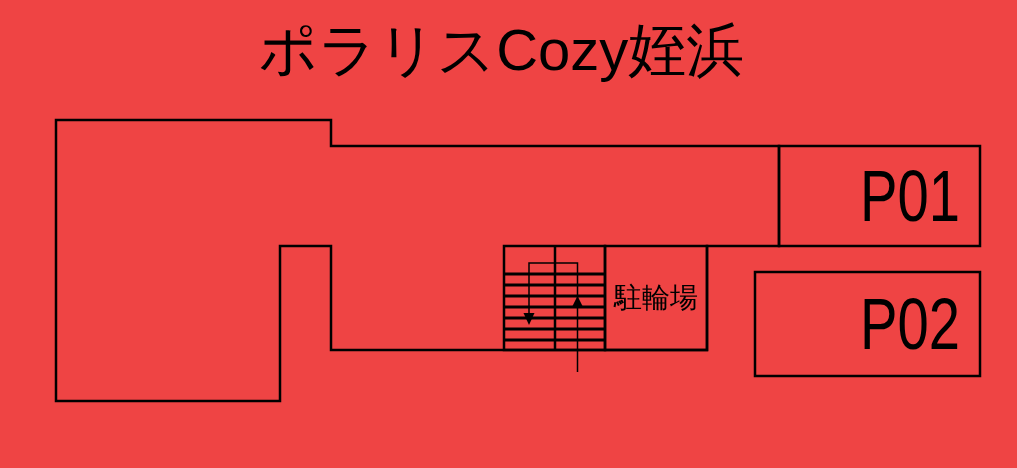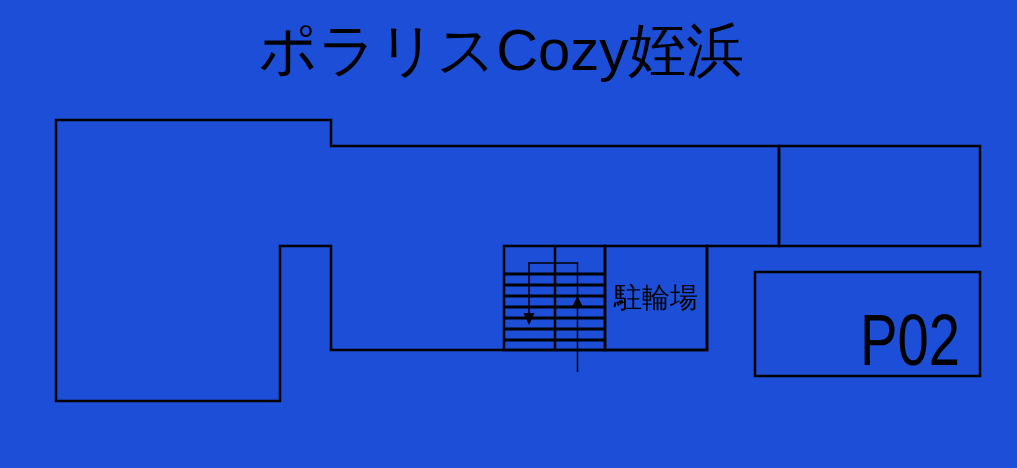--- a/index.html
+++ b/index.html
@@ -1,20 +1,20 @@
 <!DOCTYPE html>
 <html><head>
 <meta charset="utf-8">
 <style>
   html, body { margin: 0; padding: 0; background: #ffffff; }
   .canvas {
     position: relative;
     width: 1017px;
     height: 468px;
-    background: #1d4ed8;
+    background: #ef4444;
     color: #000000;
     font-family: "Liberation Sans", "DejaVu Sans", sans-serif;
     overflow: hidden;
   }
   .plan-svg { position: absolute; left: 0; top: 0; }
   .title {
     position: absolute;
     top: 14px;
     left: 0;
     width: 1003px;
@@ -38,21 +38,21 @@
     left: 860px;
     font-size: 72px;
     white-space: nowrap;
   }
   .p-label > span {
     display: inline-block;
     transform: scaleX(0.78);
     transform-origin: left center;
   }
   .p-label.p01 { top: 146px; height: 100px; line-height: 100px; }
-  .p-label.p02 { top: 288px; height: 100px; line-height: 104px; }
+  .p-label.p02 { top: 272px; height: 100px; line-height: 104px; }
   .bike-label {
     position: absolute;
     left: 605px;
     top: 246px;
     width: 102px;
     height: 104px;
     display: flex;
     align-items: center;
     justify-content: center;
     font-size: 28px;
@@ -91,20 +91,23 @@
     </g>
 
     <g>
       <polyline points="577.5,372 577.5,263 529,263 529,316" fill="none" stroke="#000000" stroke-width="1.5"></polyline>
       <polygon points="572,307 583,307 577.5,296" fill="#000000" stroke="none"></polygon>
       <polygon points="523.5,313 534.5,313 529,325" fill="#000000" stroke="none"></polygon>
     </g>
   </svg>
 
 
+  <div class="p-label p01">
+    <span>P01</span>
+  </div>
 
   <div class="p-label p02">
     <span>P02</span>
   </div>
 
   <div class="bike-label">駐輪場</div>
 
 </div>
 
 </body></html>

